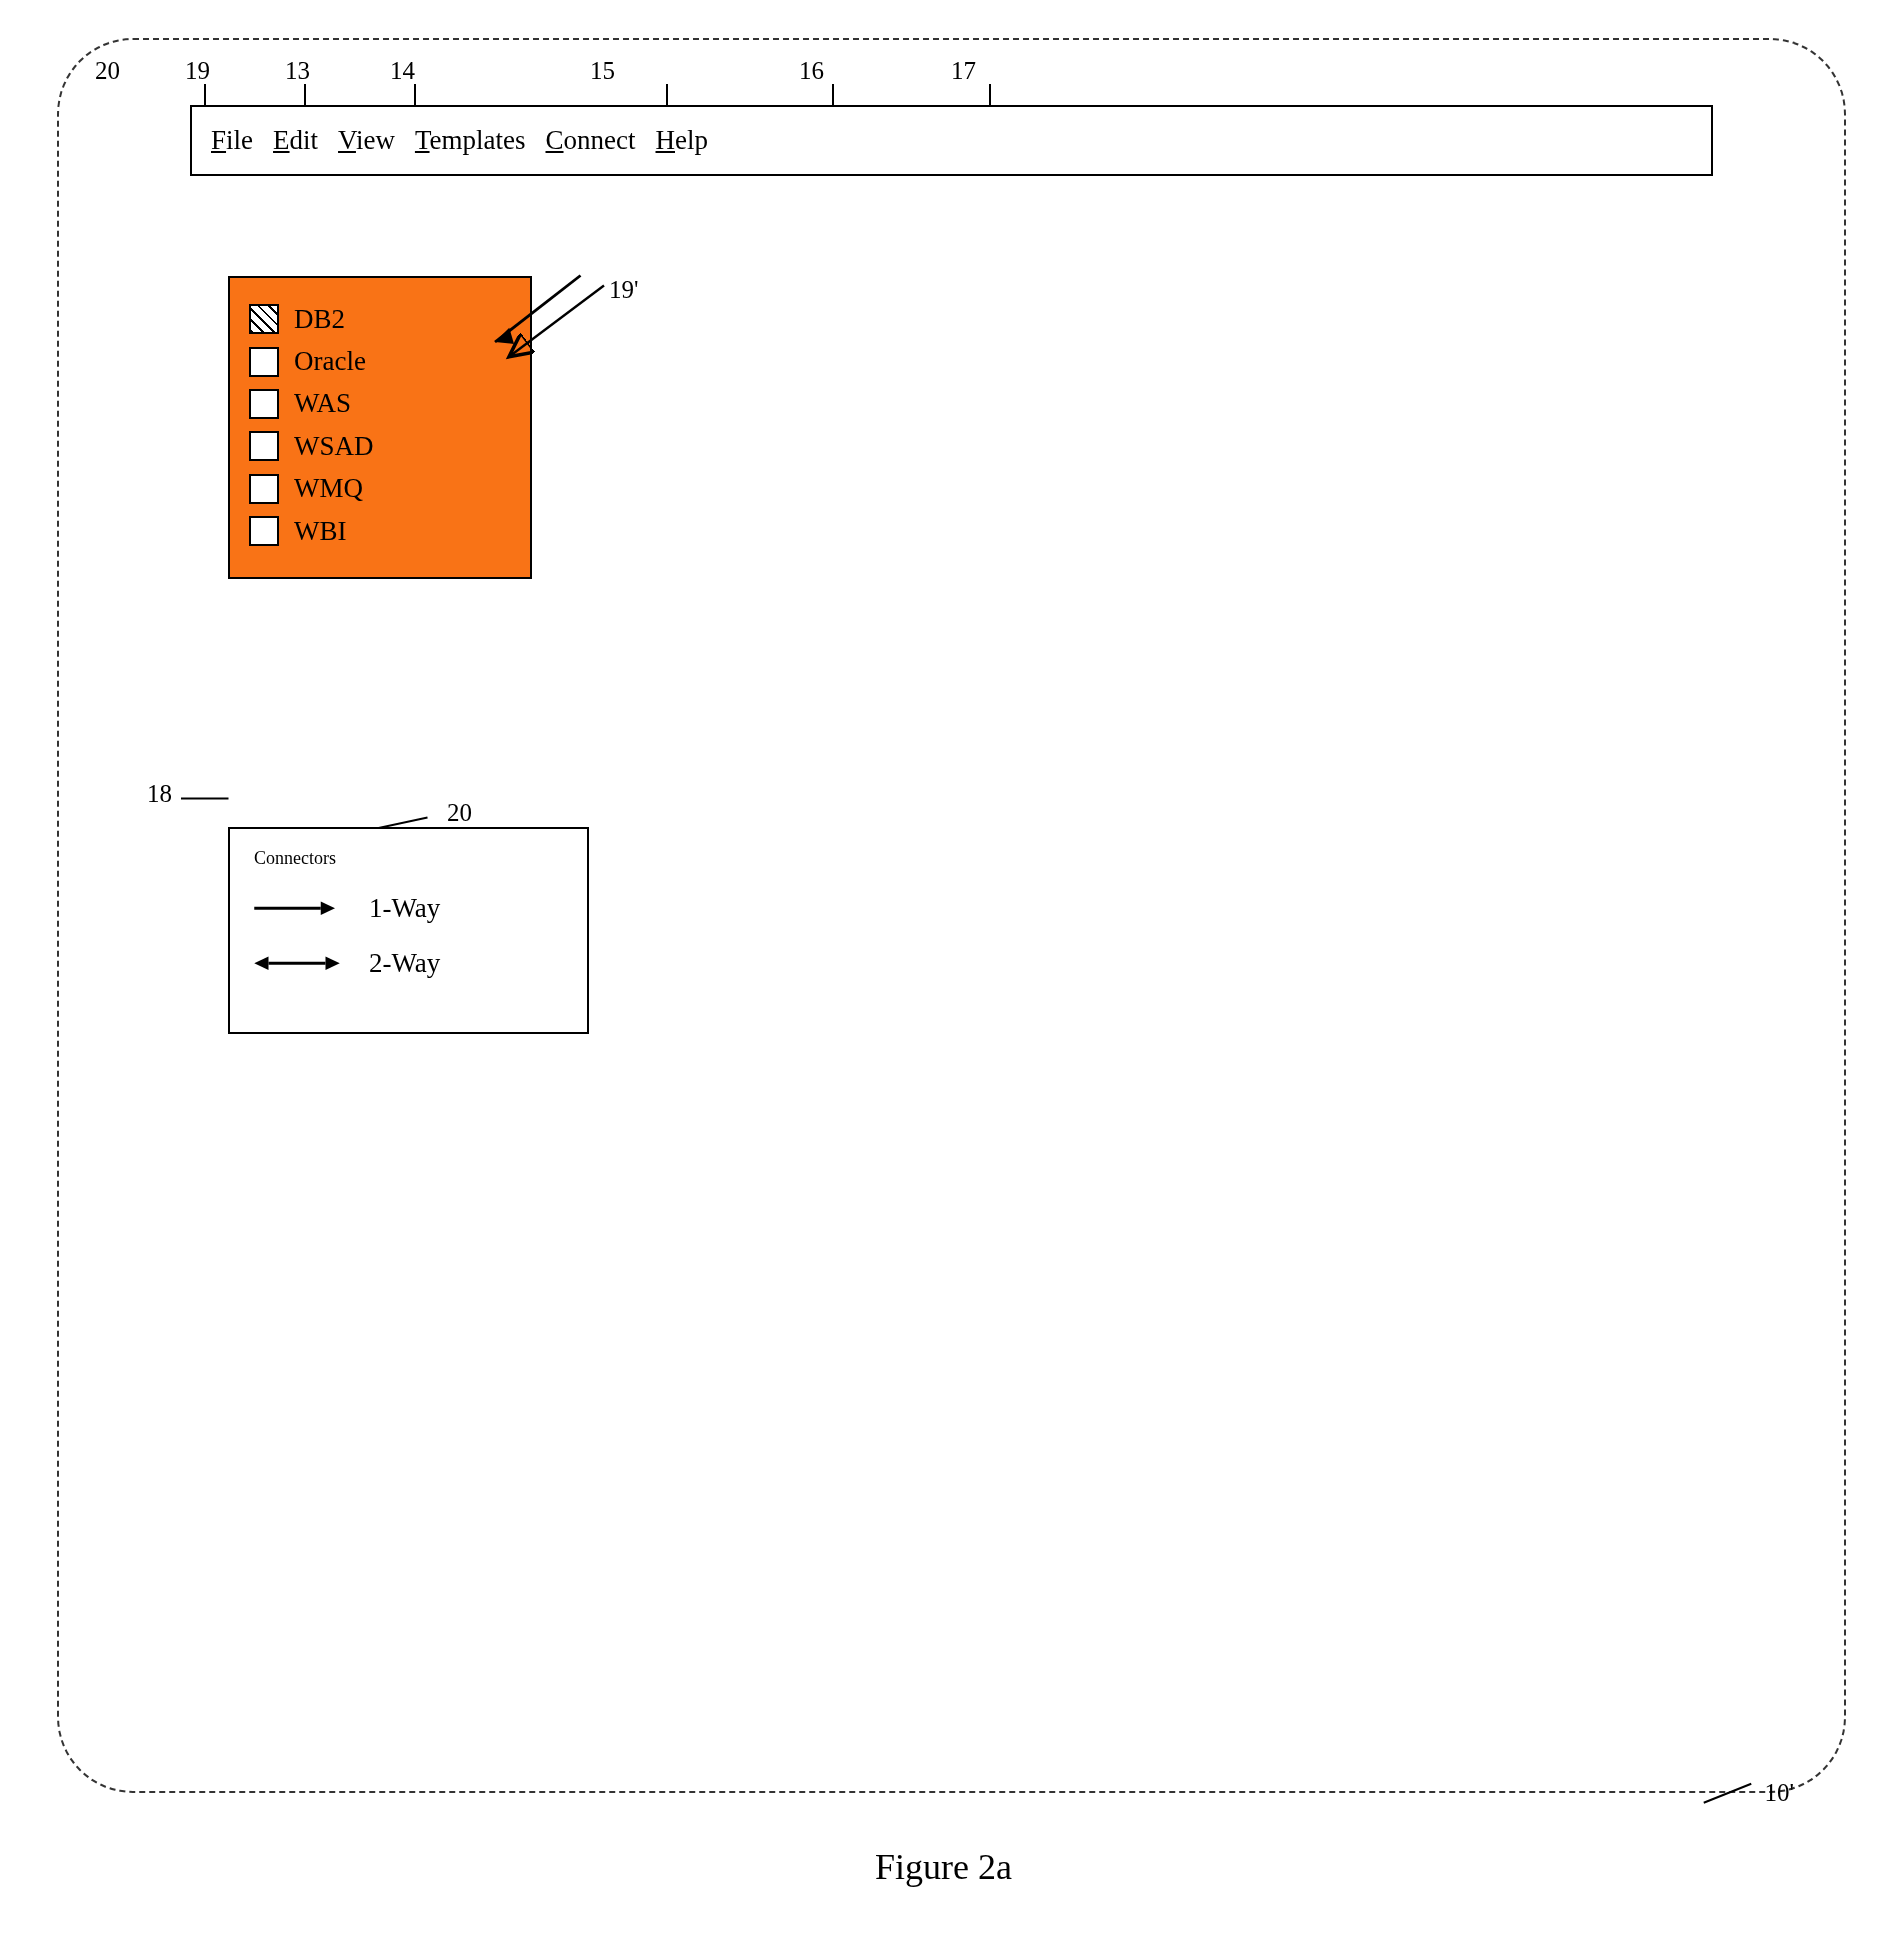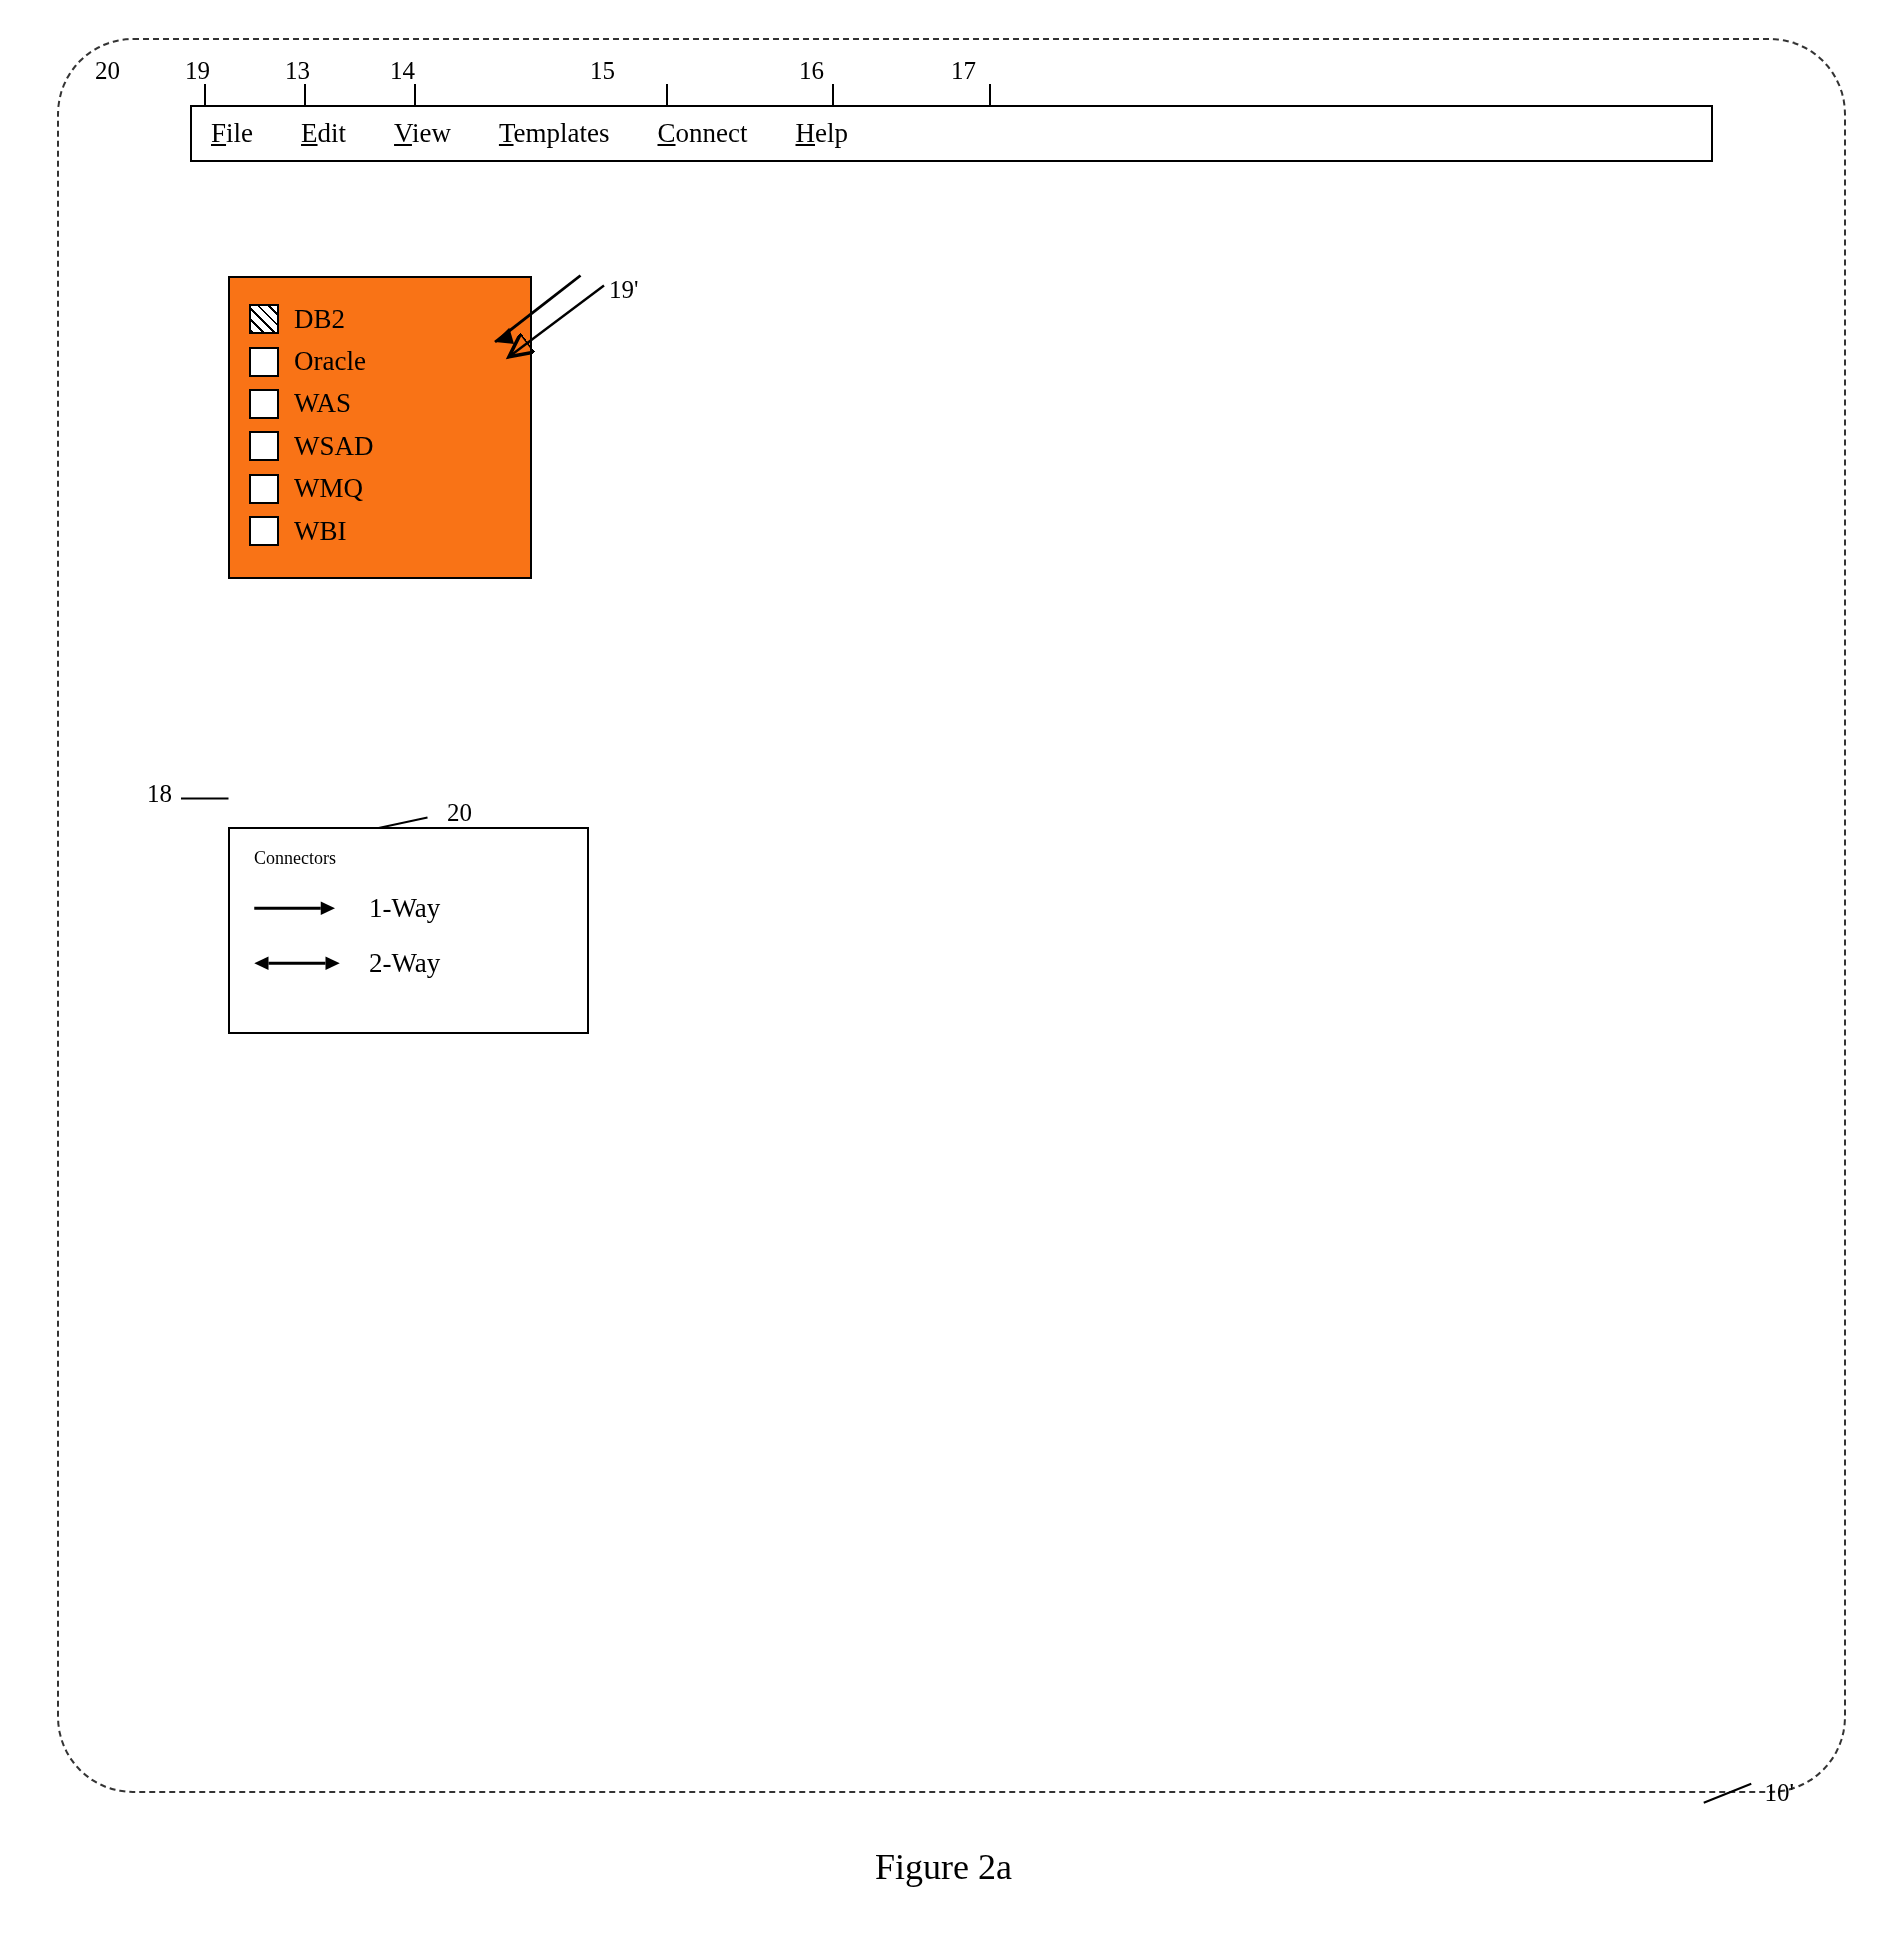--- a/index.html
+++ b/index.html
@@ -23,27 +23,27 @@
       border: 2.9px dashed #333;
       border-radius: 76px;
     }
 
     
     .menu-bar {
       position: absolute;
       top: 105px;
       left: 190px;
       right: 190px;
-      height: 57px;
+      height: 71px;
       border: 2.4px solid #000;
       background: #fff;
       display: flex;
       align-items: center;
       padding: 0 19px;
-      gap: 48px;
+      gap: 20px;
       text-align: right;
     }
 
     .menu-item {
       font-size: 27px;
       font-family: 'Times New Roman', Times, serif;
       cursor: pointer;
       white-space: nowrap;
     }
 

